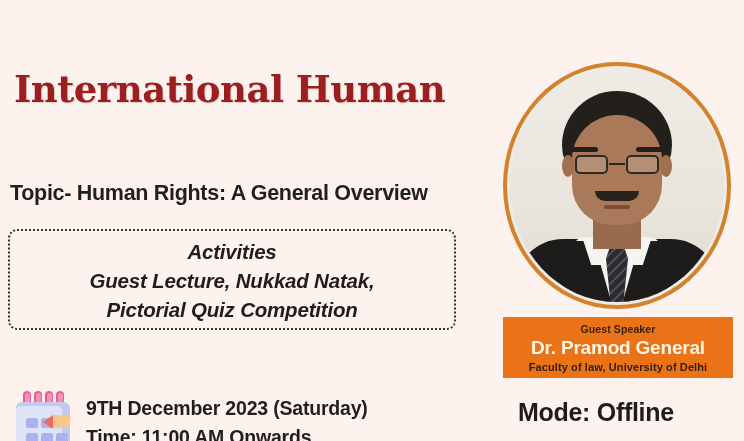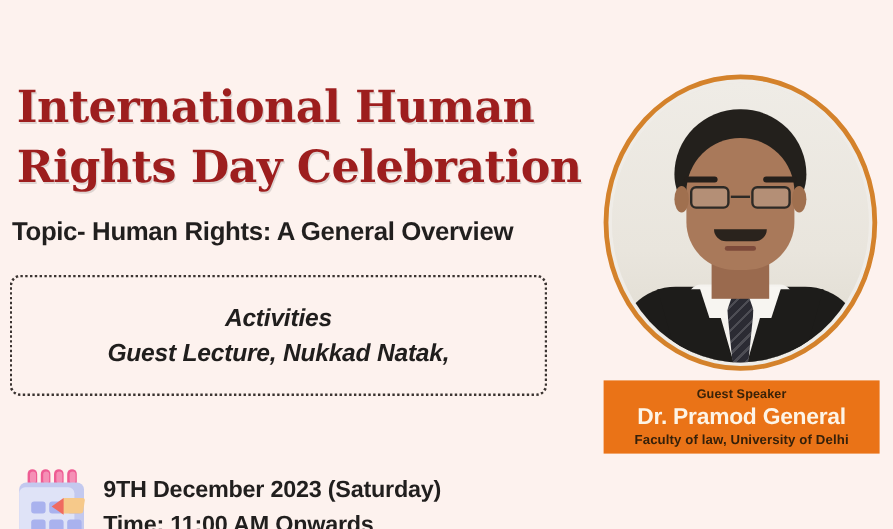--- a/index.html
+++ b/index.html
@@ -459,28 +459,28 @@
 </style>
 </head>
 <body>
 
 <div class="poster">
 
   <div class="left-col">
 
     <div class="title-block">
       <div class="title-line">International Human</div>
-      <div class="title-line">Rights Day Celebration</div>
     </div>
 
     <div class="topic-line">Topic- Human Rights: A General Overview</div>
 
     <div class="activities-box">
       <div class="activities-heading">Activities</div>
       <div class="activities-line">Guest Lecture, Nukkad Natak,</div>
+      <div class="activities-line">Pictorial Quiz Competition</div>
     </div>
 
     <div class="date-row">
       <div class="calendar-icon">
         <div class="cal-ring" style="left:13px;"></div>
         <div class="cal-ring" style="left:24px;"></div>
         <div class="cal-ring" style="left:35px;"></div>
         <div class="cal-ring" style="left:46px;"></div>
         <div class="cal-body"></div>
         <div class="cal-front"></div>
@@ -531,18 +531,19 @@
         <div class="ph-mouth"></div>
       </div>
     </div>
 
     <div class="speaker-banner">
       <div class="speaker-role">Guest Speaker</div>
       <div class="speaker-name">Dr. Pramod General</div>
       <div class="speaker-affil">Faculty of law, University of Delhi</div>
     </div>
 
+    <div class="mode-line">Mode: Offline</div>
 
   </div>
 
   <div class="bottom-artifact"></div>
 
 </div>
 
 </body></html>

